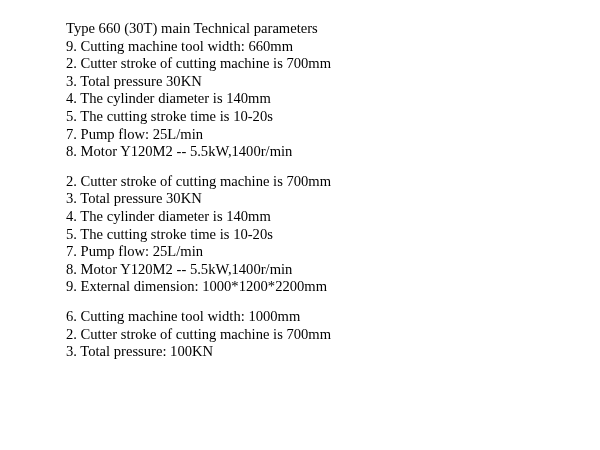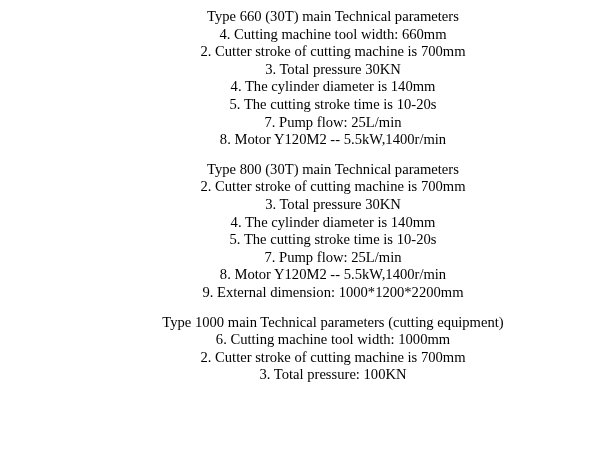--- a/index.html
+++ b/index.html
@@ -11,22 +11,21 @@
     width: 600px;
     height: 450px;
     overflow: hidden;
     font-family: "Liberation Serif", "DejaVu Serif", serif;
     color: #000000;
   }
   .page {
     width: 600px;
     height: 357px;
     box-sizing: border-box;
-    padding: 8px 0 0 66px;
-    text-align: center;
+    padding: 20px 0 0 66px;
   }
   .block {
     margin: 0 0 12px 0;
   }
   .block:last-child {
     margin-bottom: 0;
   }
   .heading {
     font-size: 14.6px;
     line-height: 17.6px;
@@ -38,41 +37,39 @@
     white-space: nowrap;
   }
 </style>
 </head>
 <body>
 
 <div class="page">
 
   <div class="block">
     <div class="heading">Type 660 (30T) main Technical parameters</div>
-    <div class="line">4. Cutting machine tool width: 660mm</div>
+    <div class="line">9. Cutting machine tool width: 660mm</div>
     <div class="line">2. Cutter stroke of cutting machine is 700mm</div>
     <div class="line">3. Total pressure 30KN</div>
     <div class="line">4. The cylinder diameter is 140mm</div>
     <div class="line">5. The cutting stroke time is 10-20s</div>
     <div class="line">7. Pump flow: 25L/min</div>
     <div class="line">8. Motor Y120M2 -- 5.5kW,1400r/min</div>
   </div>
 
   <div class="block">
-    <div class="heading">Type 800 (30T) main Technical parameters</div>
     <div class="line">2. Cutter stroke of cutting machine is 700mm</div>
     <div class="line">3. Total pressure 30KN</div>
     <div class="line">4. The cylinder diameter is 140mm</div>
     <div class="line">5. The cutting stroke time is 10-20s</div>
     <div class="line">7. Pump flow: 25L/min</div>
     <div class="line">8. Motor Y120M2 -- 5.5kW,1400r/min</div>
     <div class="line">9. External dimension: 1000*1200*2200mm</div>
   </div>
 
   <div class="block">
-    <div class="heading">Type 1000 main Technical parameters (cutting equipment)</div>
     <div class="line">6. Cutting machine tool width: 1000mm</div>
     <div class="line">2. Cutter stroke of cutting machine is 700mm</div>
     <div class="line">3. Total pressure: 100KN</div>
 
   </div>
 
 </div>
 
 </body></html>

